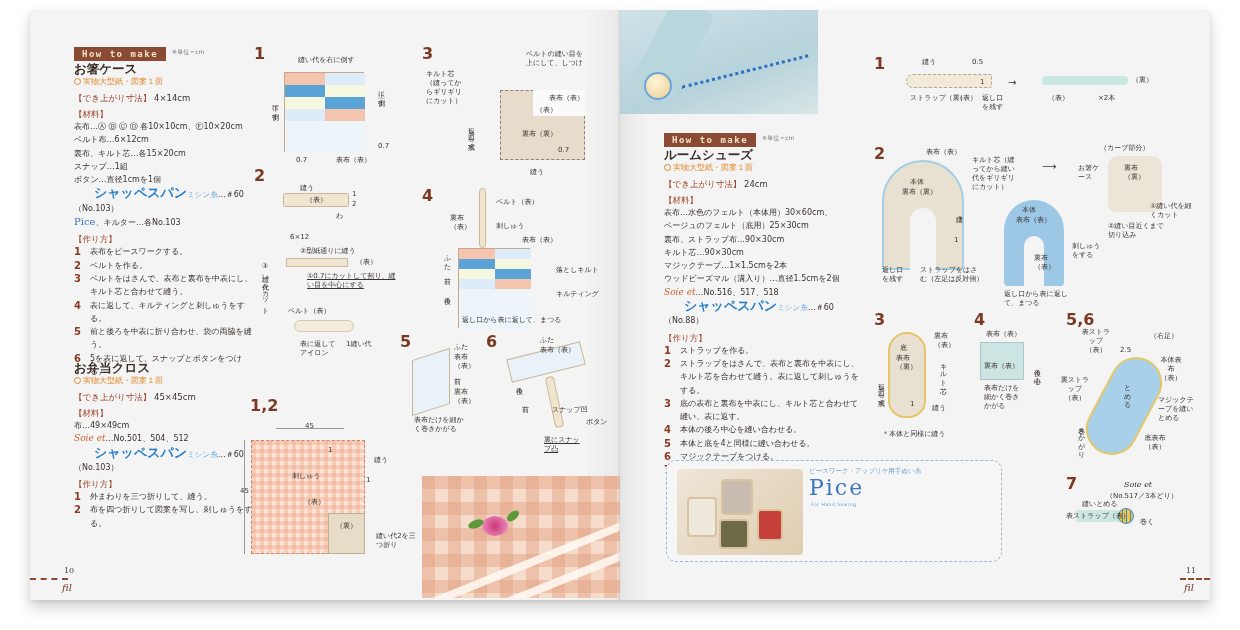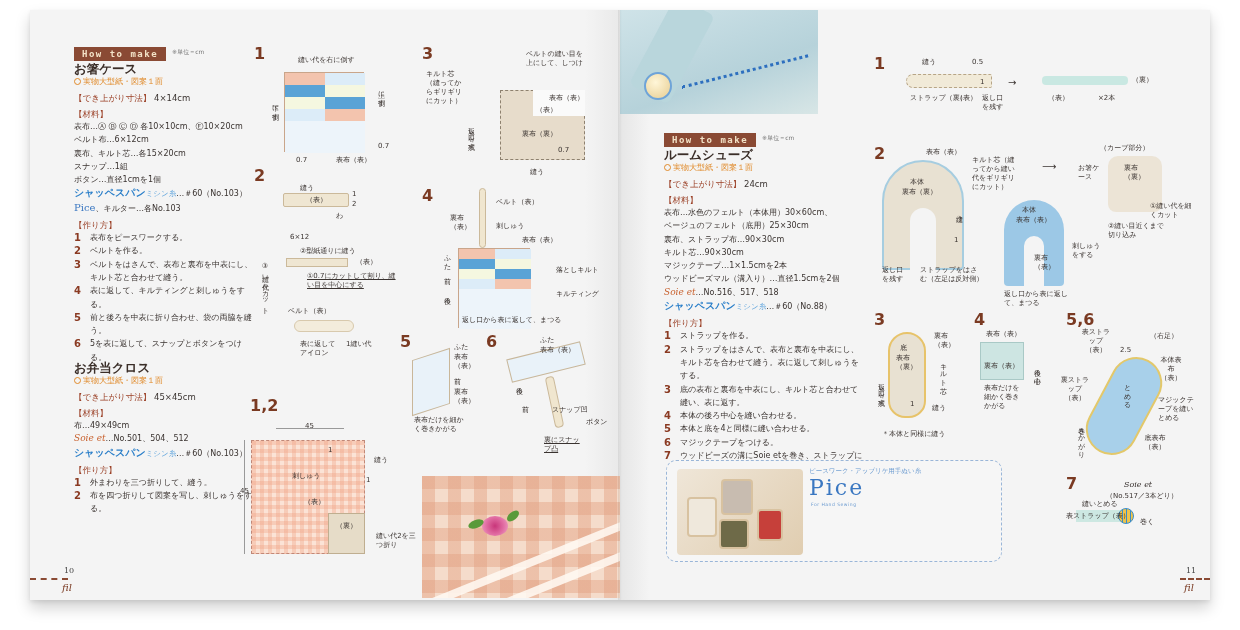--- a/index.html
+++ b/index.html
@@ -22,21 +22,21 @@
   }
   .unit { font-size: 6px; color: #777; margin-left: 6px; vertical-align: 3px; }
   .title { font-size: 12.5px; font-weight: bold; color: #3a2e28; line-height: 15px; }
   .pattern { font-size: 8px; color: #e08a2a; line-height: 11px; }
   .pattern .ring { display: inline-block; width: 7px; height: 7px; border: 1.5px solid #e08a2a; border-radius: 50%; margin-right: 2px; vertical-align: -1px; }
   .size { font-size: 8.5px; margin-top: 5px; line-height: 12px; }
   .bracket { color: #9a3f25; }
   .sub { font-size: 8.5px; color: #9a3f25; margin-top: 4px; line-height: 12px; }
   .mat { font-size: 8px; line-height: 13.3px; color: #3a3330; }
   .soie { font-family: "DejaVu Serif", serif; font-style: italic; color: #c8612e; font-size: 9px; }
-  .schappe { color: #2b7fc9; font-weight: bold; font-size: 10px; }
+  .schappe { color: #2b7fc9; font-weight: bold; font-size: 13px; margin-left: 20px; }
   .schappe-t { color: #66a8de; font-size: 7.5px; }
   .pice-inline { font-family: "DejaVu Serif", serif; color: #3a77c1; font-size: 10px; }
   .steps { list-style: none; }
   .steps li { font-size: 8px; line-height: 13.3px; display: flex; }
   .steps .n { color: #8a3a22; font-weight: bold; font-size: 10px; width: 16px; flex: 0 0 16px; line-height: 13.3px; }
   .steps .t { flex: 1; }
 
   .fig-num { position: absolute; font-family: "DejaVu Sans", sans-serif; font-weight: bold; color: #7a3a22; font-size: 16px; }
   .lbl { position: absolute; font-size: 7px; color: #3a3330; line-height: 9px; white-space: nowrap; }
   .lbl.v { writing-mode: vertical-rl; }

